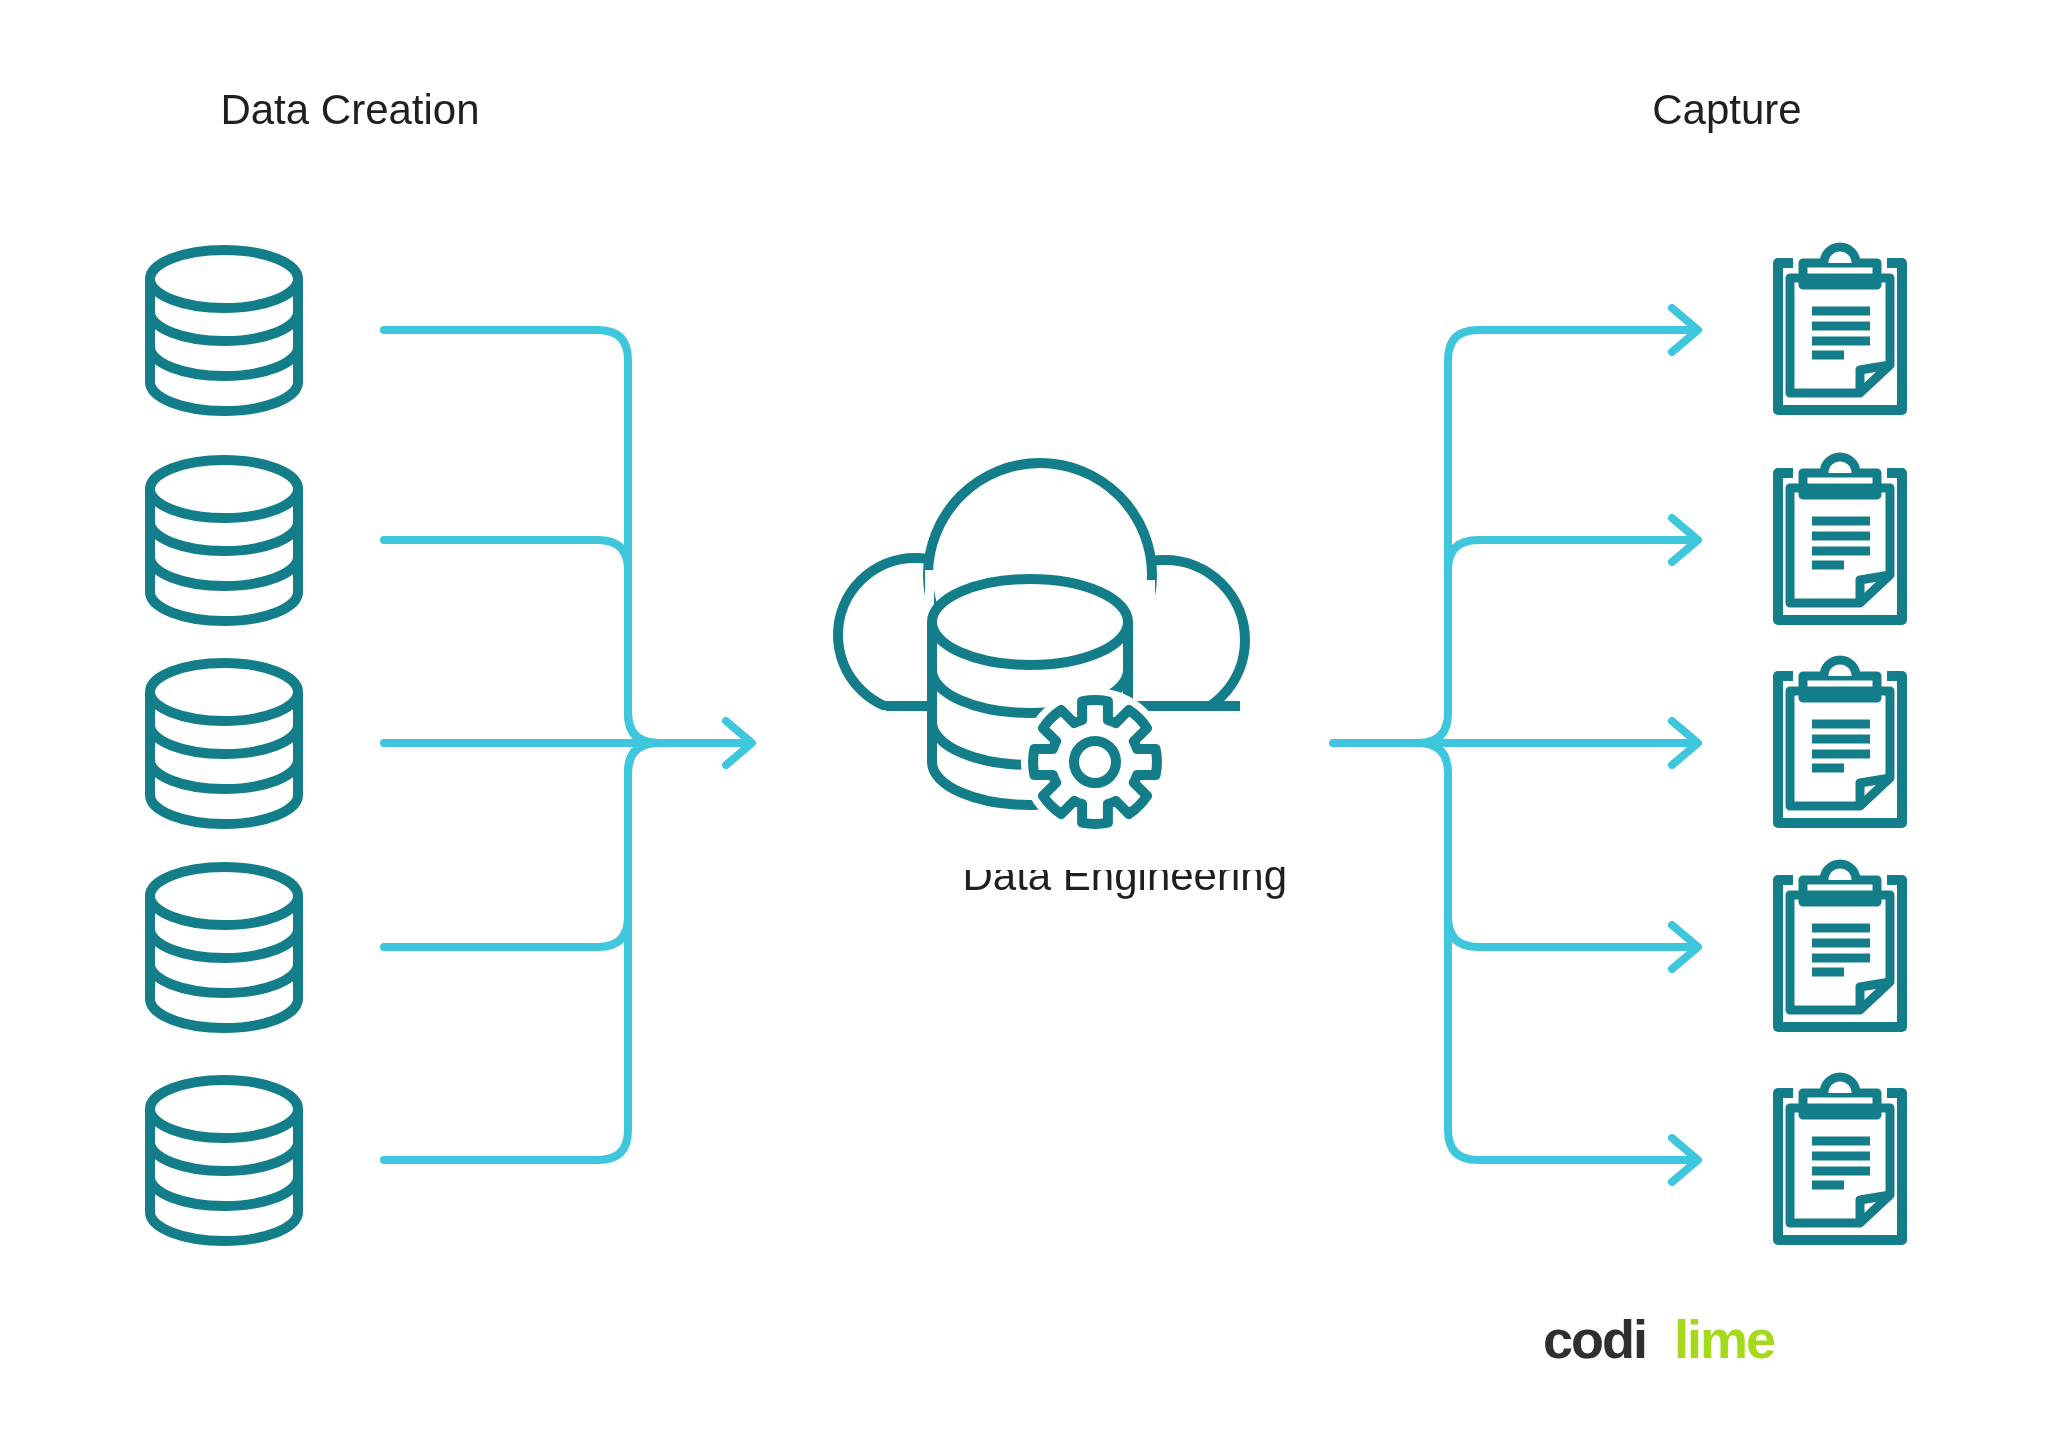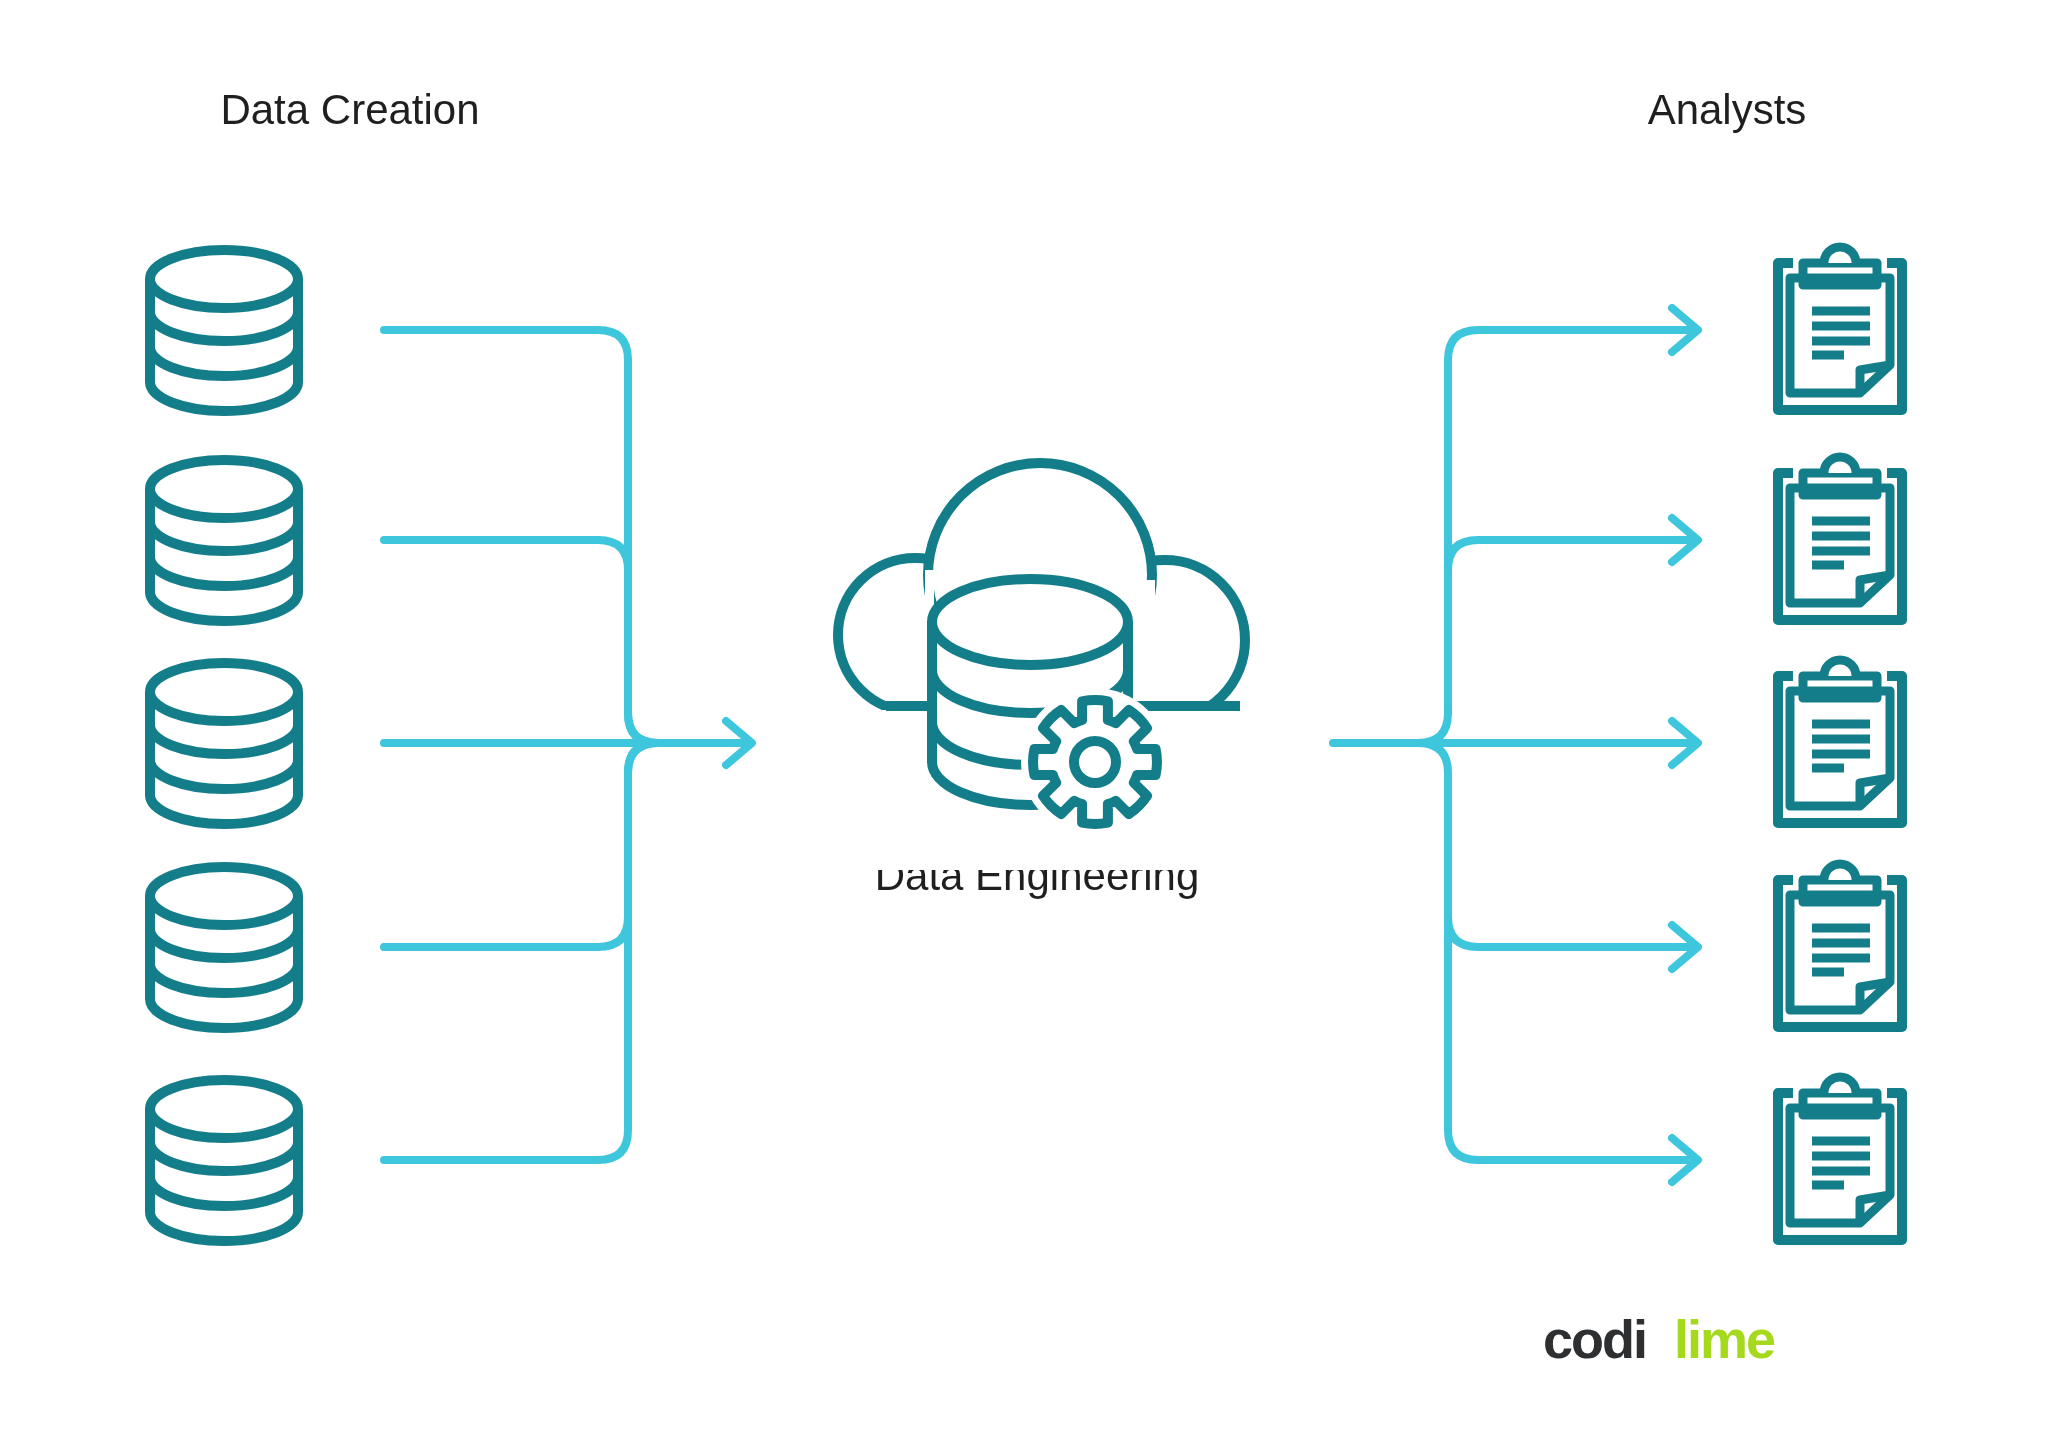--- a/index.html
+++ b/index.html
@@ -2,41 +2,41 @@
 <html style="--connector-color: #3ec6dc; --icon-color: #137e89; --text-color: #1f1f1f; --logo-dark: #2e2f31; --logo-lime: #a5d91c;"><head>
 <meta charset="utf-8">
 <style>
   html,body{margin:0;padding:0;background:#ffffff;}
   body{width:2048px;height:1447px;overflow:hidden;}
   .canvas{position:relative;width:1888px;height:1447px;font-family:"Liberation Sans",sans-serif;color:var(--text-color,#1f1f1f);background:#fff;}
   .diagram-svg{position:absolute;left:0;top:0;}
   .title{position:absolute;text-align:center;font-size:42px;line-height:1.26;font-weight:400;}
   #title-left{left:100px;top:84px;width:500px;}
   #title-right{left:1477px;top:84px;width:500px;}
-  #label-center{position:absolute;left:787px;top:852px;width:500px;text-align:center;font-size:42px;font-weight:400;}
+  #label-center{position:absolute;left:787px;top:852px;width:500px;text-align:right;font-size:42px;font-weight:400;}
   #logo{position:absolute;right:114px;top:1310px;font-size:54px;font-weight:700;letter-spacing:-2px;line-height:1.1;white-space:nowrap;}
   #logo .codi{color:var(--logo-dark,#2e2f31);margin-left:39px;}
   #logo .lime{color:var(--logo-lime,#a5d91c);margin-left:28px;}
   .flow{stroke:var(--connector-color,#3ec6dc);stroke-width:8;fill:none;stroke-linecap:round;stroke-linejoin:round;}
   .istroke{stroke:var(--icon-color,#137e89);fill:none;stroke-width:10;stroke-linejoin:round;}
   .istroke9{stroke:var(--icon-color,#137e89);fill:none;stroke-width:9;stroke-linejoin:round;}
   .ifillw{fill:#ffffff;}
   .iline{stroke:var(--icon-color,#137e89);stroke-width:9;fill:none;stroke-linecap:butt;}
 </style>
 </head>
 <body>
 
 <div class="canvas">
 
   <div class="title" id="title-left">
     <div>Data Creation</div>
   </div>
 
   <div class="title" id="title-right">
-    <div>Analysts</div>
+    <div>Capture</div>
   </div>
 
   <div id="label-center">Data Engineering</div>
 
   <div id="logo">
     <span class="codi">codi</span><span class="lime">lime</span>
   </div>
 
   <svg class="diagram-svg" width="2048" height="1447" viewBox="0 0 2048 1447">
     <defs>

